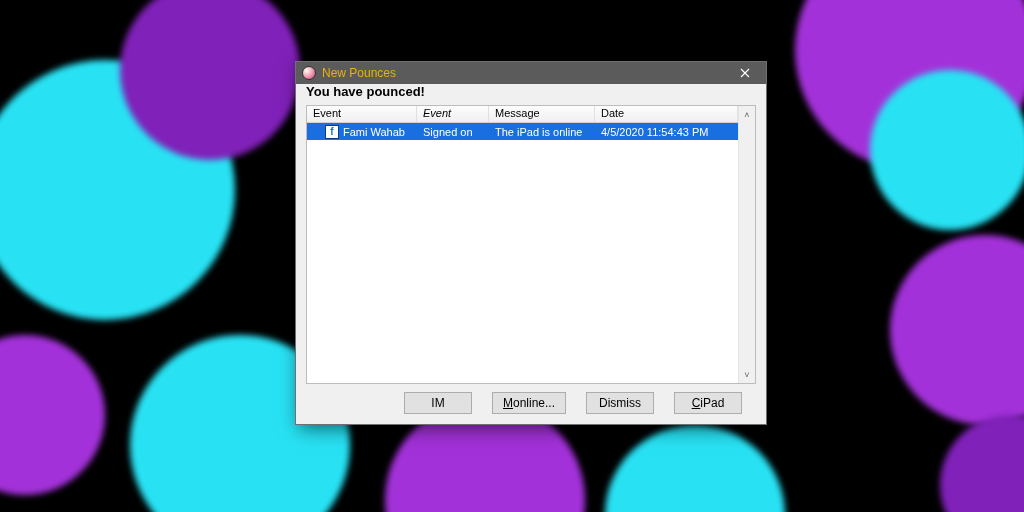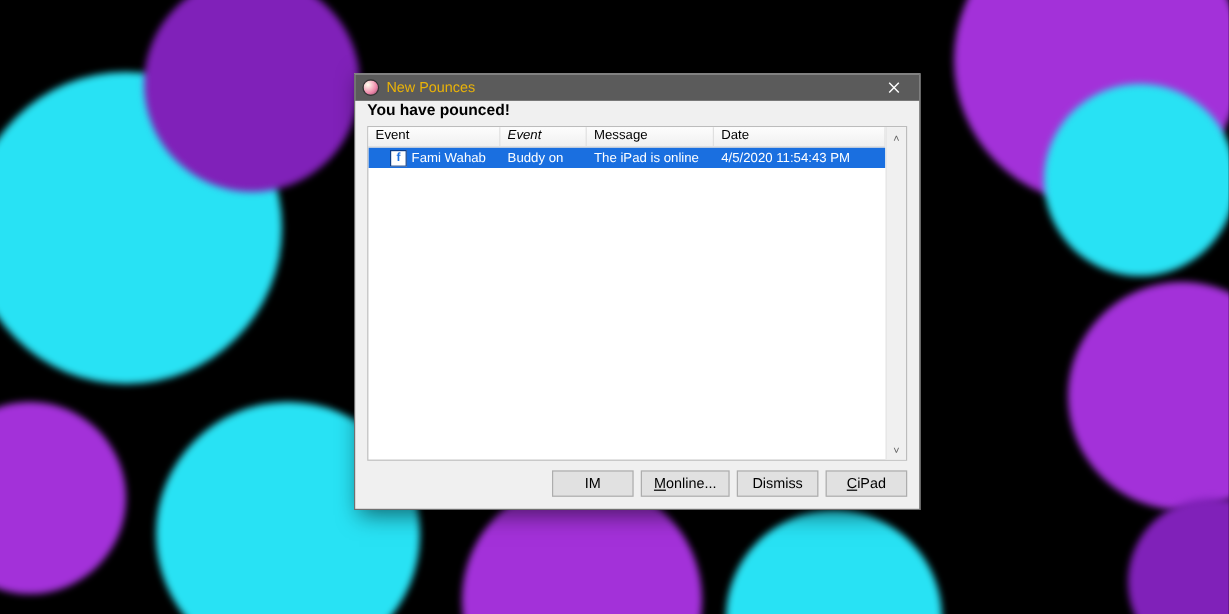--- a/index.html
+++ b/index.html
@@ -104,22 +104,22 @@
     display: flex; flex-direction: column;
   }
   .vscroll .arrow {
     height: 17px;
     display: flex; align-items: center; justify-content: center;
     color: #606060; font-size: 9px;
   }
   .vscroll .track { flex: 1; }
 
   .buttons {
-    padding: 8px 10px 10px 10px;
-    display: flex; justify-content: flex-end; gap: 6px;
+    padding: 8px 24px 10px 10px;
+    display: flex; justify-content: flex-end; gap: 20px;
   }
   .btn {
     min-width: 68px;
     height: 22px;
     background: #e1e1e1;
     border: 1px solid #adadad;
     font-size: 12px;
     padding: 0 10px;
     display: flex; align-items: center; justify-content: center;
     color: #000;
@@ -162,21 +162,21 @@
         <div class="c-event">Event</div>
         <div class="c-message">Message</div>
         <div class="c-date">Date</div>
       </div>
       <div class="rows">
         <div class="row">
           <div class="r-buddy">
             <span class="buddy-icon">f</span>
             <span>Fami Wahab</span>
           </div>
-          <div class="r-event">Buddy on</div>
+          <div class="r-event">Signed on</div>
           <div class="r-message">The iPad is online</div>
           <div class="r-date">4/5/2020 11:54:43 PM</div>
         </div>
       </div>
     </div>
     <div class="vscroll">
       <div class="arrow">˄</div>
       <div class="track"></div>
       <div class="arrow">˅</div>
     </div>

